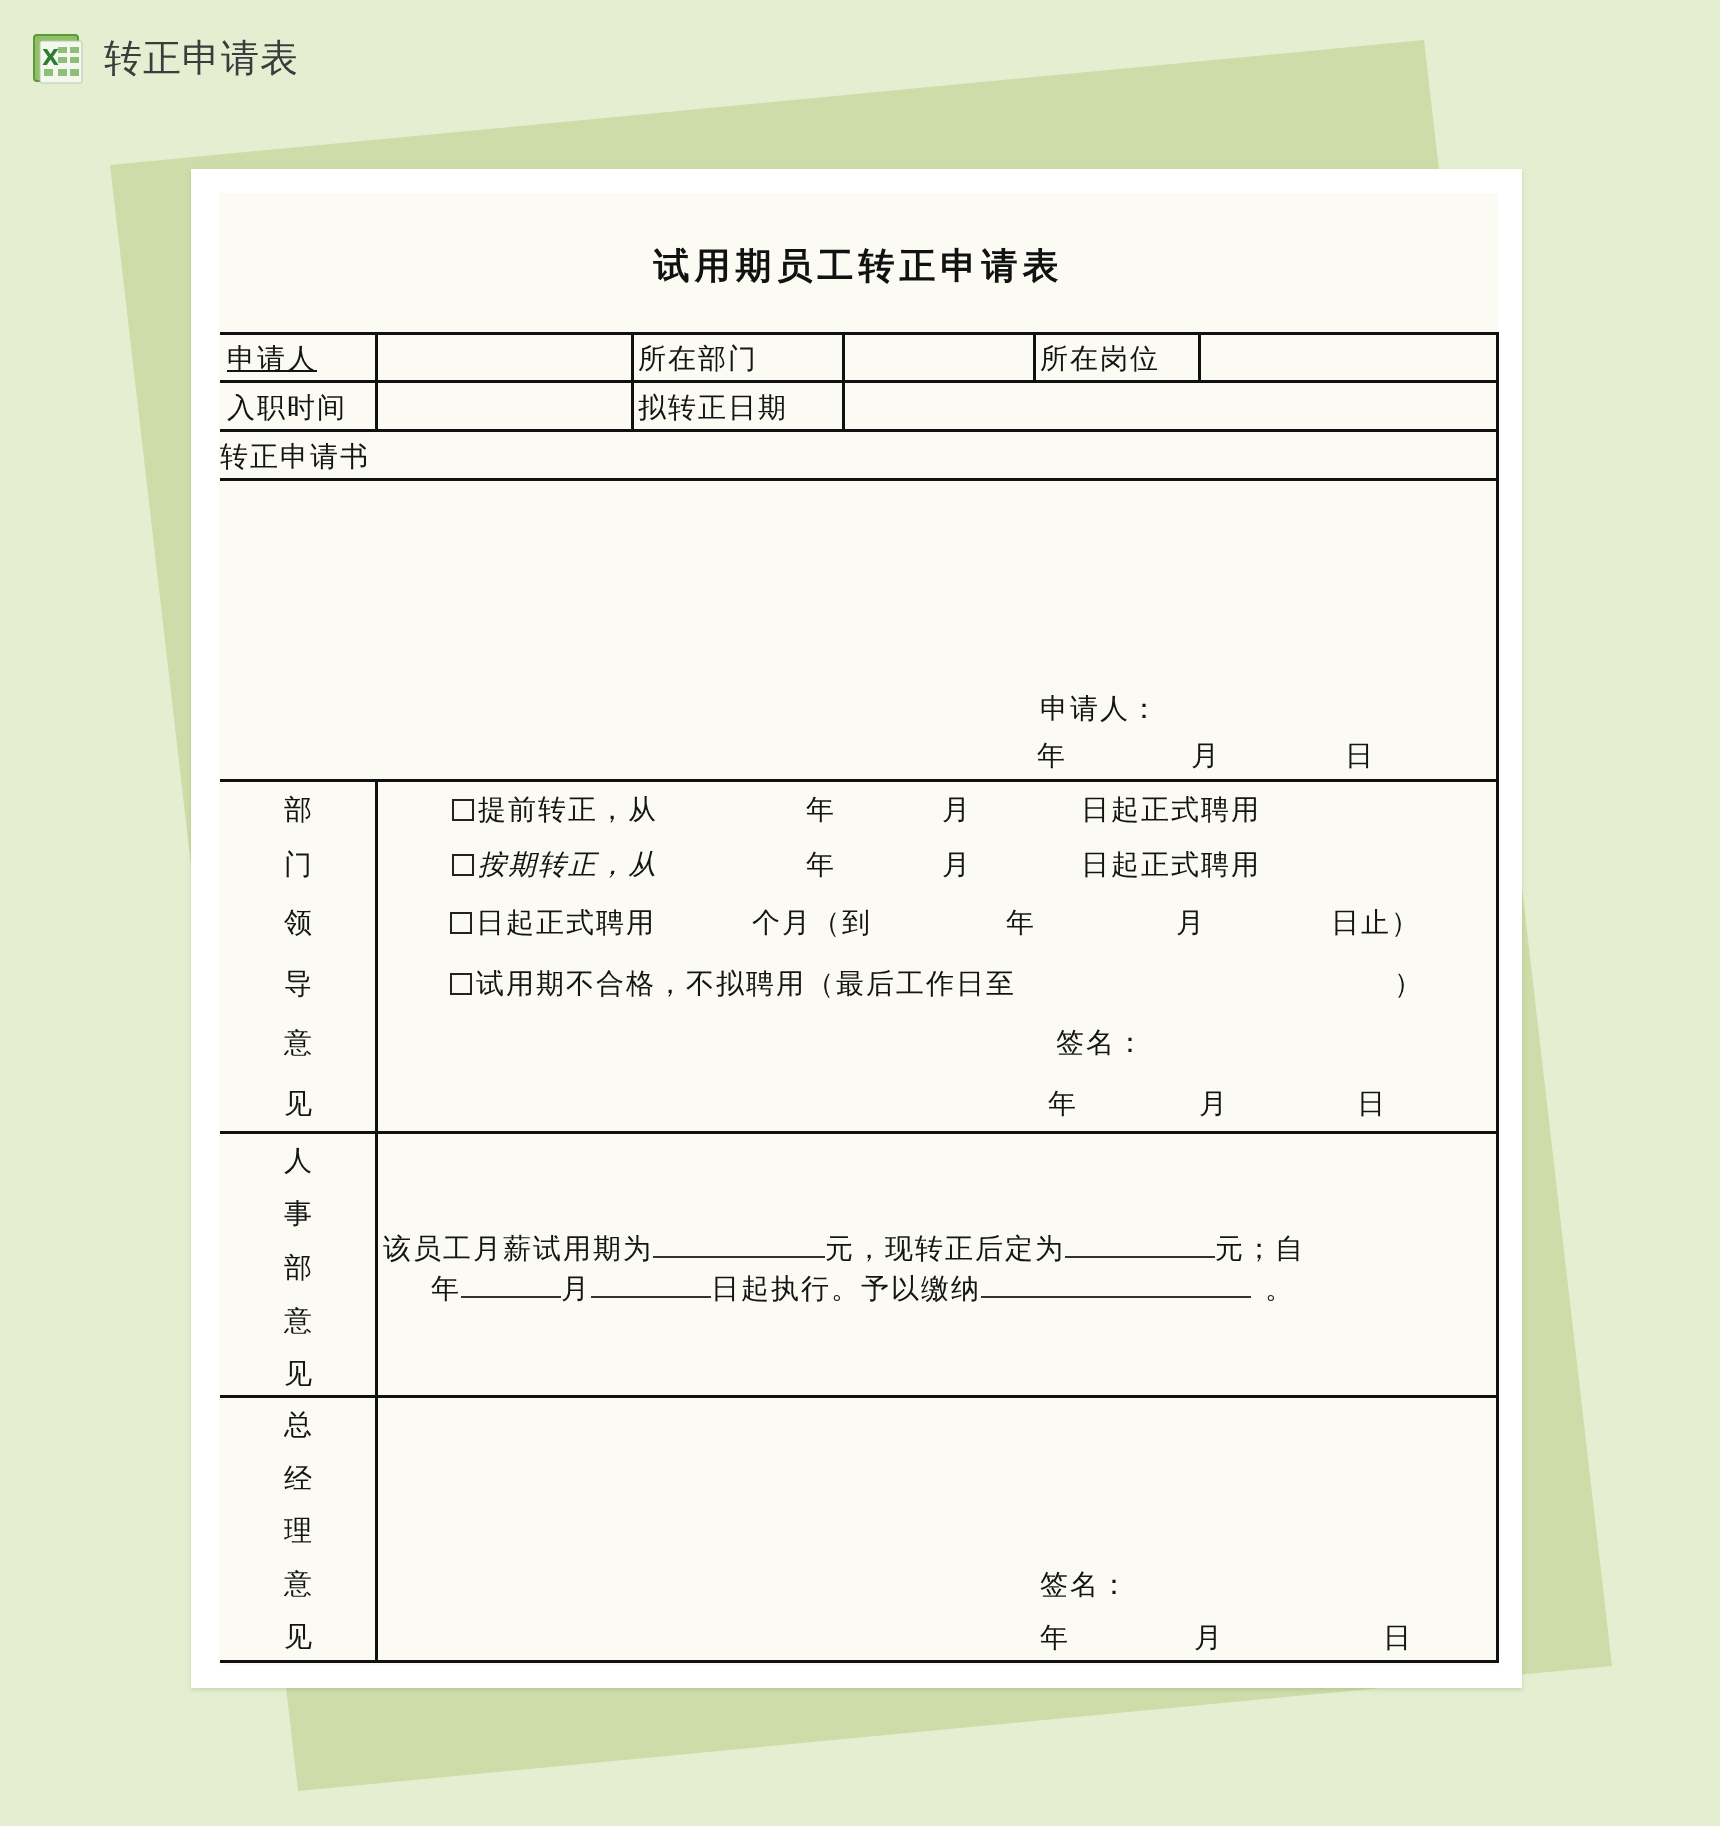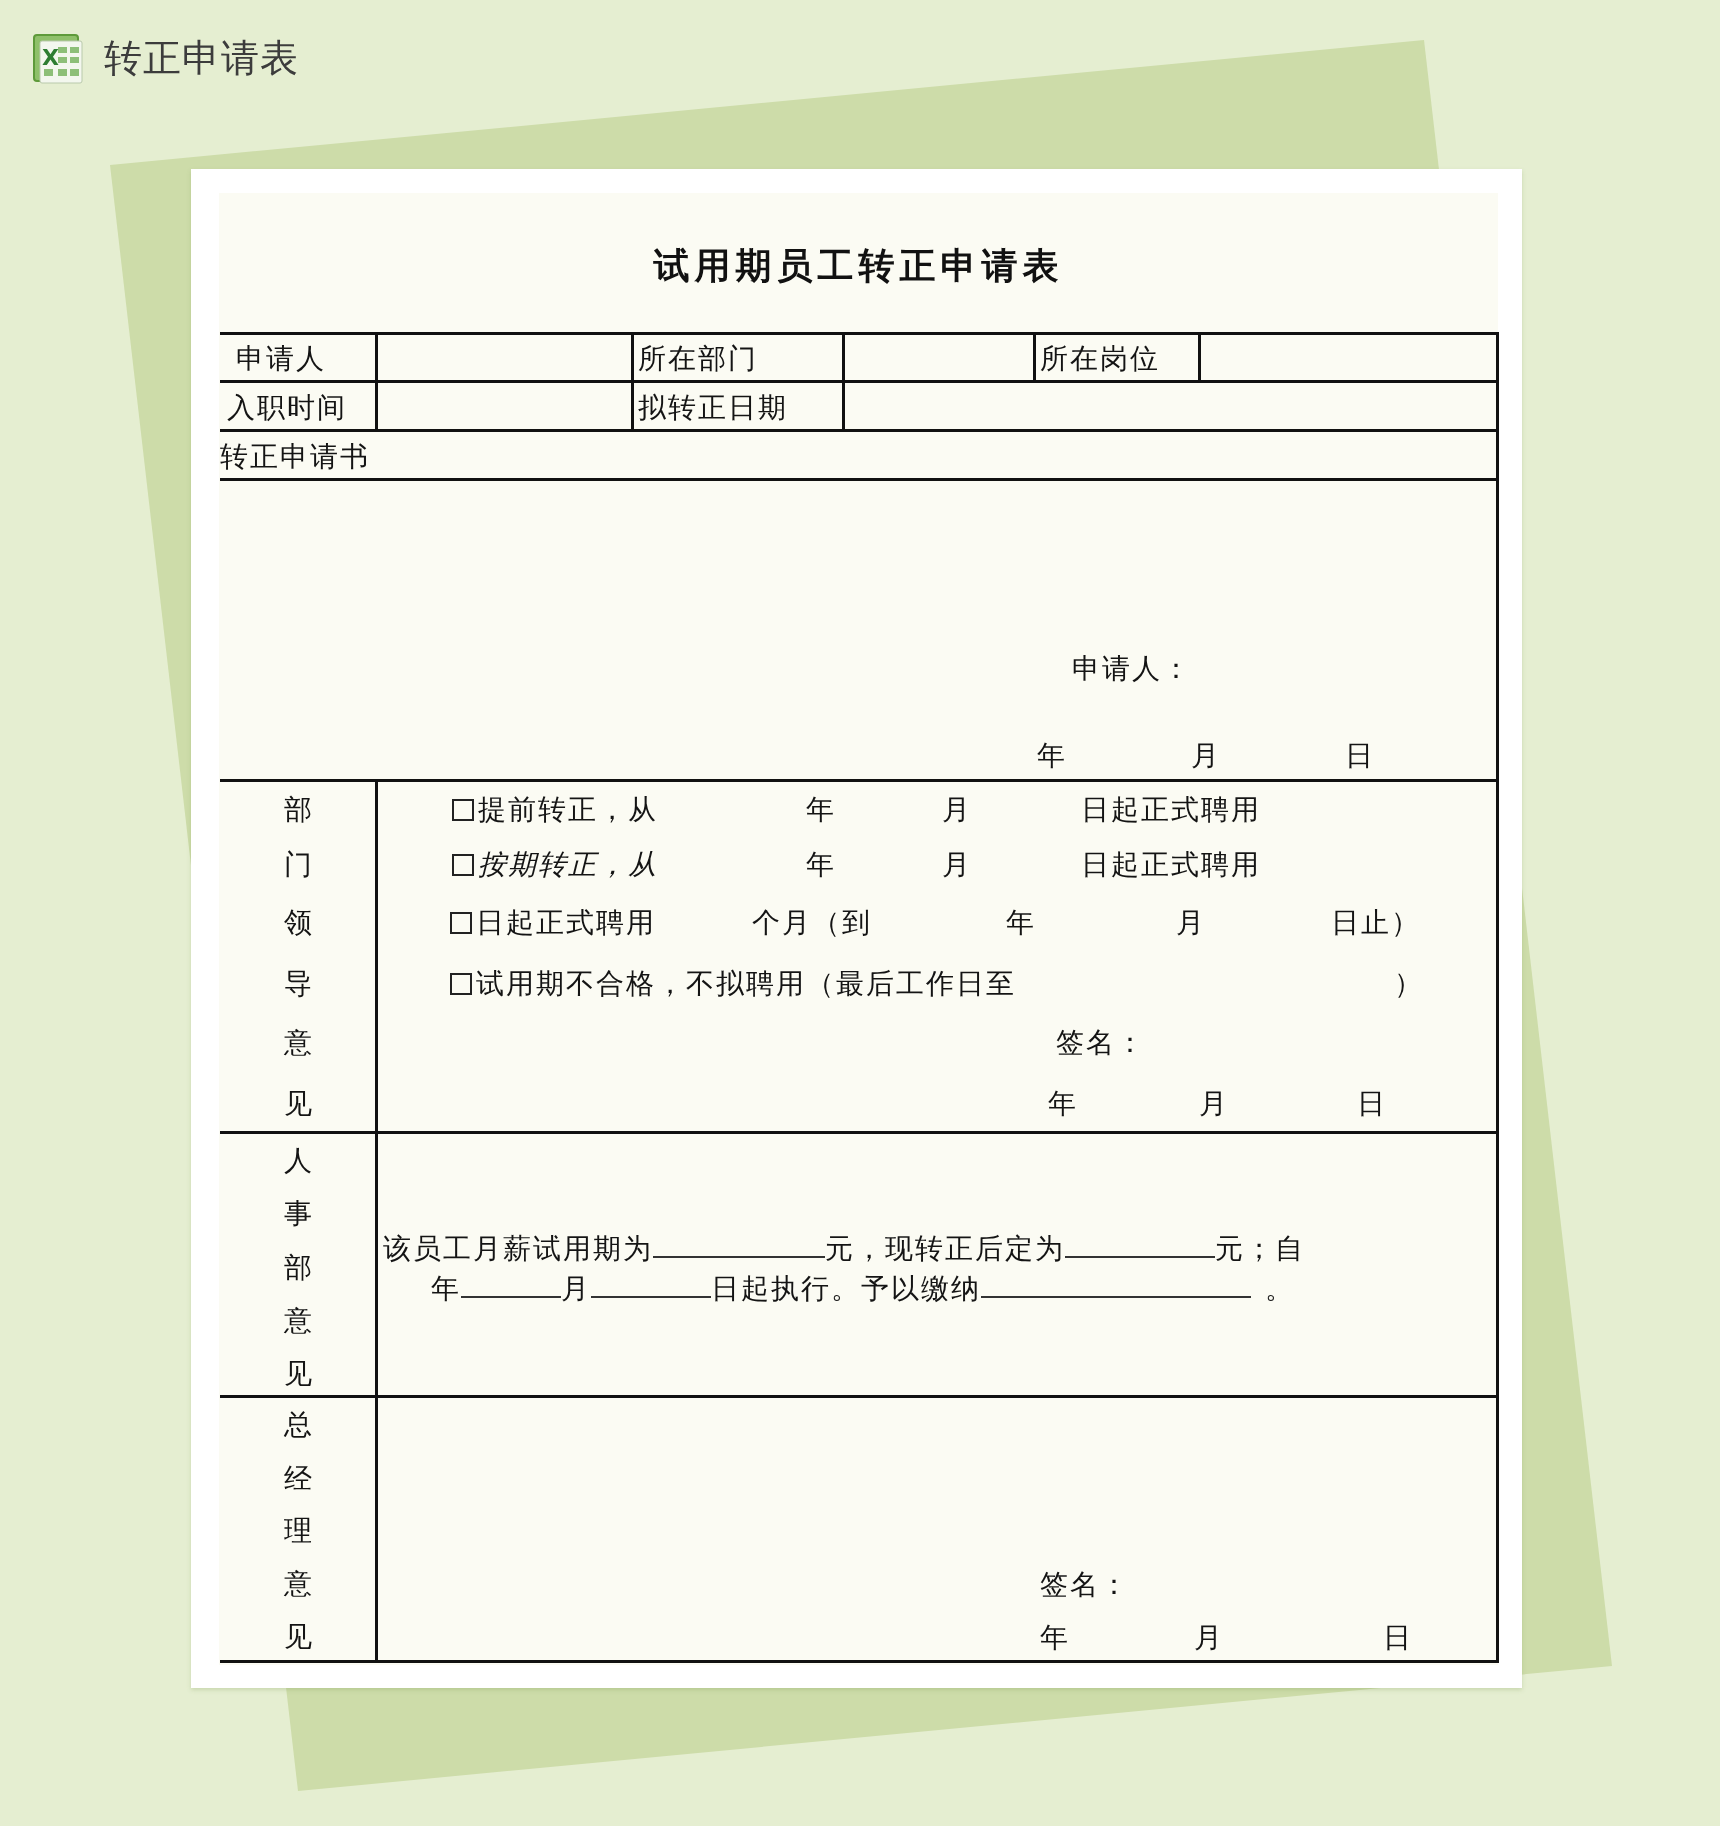--- a/index.html
+++ b/index.html
@@ -71,35 +71,35 @@
 <div class="abs hline" style="left:220px; top:1660px; width:1279px;"></div>
 
 <div class="abs vline" style="left:1496px; top:332px; height:1331px;"></div>
 <div class="abs vline" style="left:375px; top:332px; height:100px;"></div>
 <div class="abs vline" style="left:631px; top:332px; height:100px;"></div>
 <div class="abs vline" style="left:842px; top:332px; height:100px;"></div>
 <div class="abs vline" style="left:1033px; top:332px; height:50px;"></div>
 <div class="abs vline" style="left:1198px; top:332px; height:50px;"></div>
 <div class="abs vline" style="left:375px; top:779px; height:884px;"></div>
 
-<div class="t" style="left:236px; top:342px;">申请人</div>
+<div class="t" style="left:227px; top:342px;text-decoration:underline;">申请人</div>
 <div class="abs" style="left:378px; top:335px; width:253px; height:45px;"><span></span></div>
 <div class="t" style="left:638px; top:342px;">所在部门</div>
 <div class="abs" style="left:845px; top:335px; width:188px; height:45px;"><span></span></div>
 <div class="t" style="left:1040px; top:342px;">所在岗位</div>
 <div class="abs" style="left:1201px; top:335px; width:295px; height:45px;"><span></span></div>
 
 <div class="t" style="left:227px; top:391px;">入职时间</div>
 <div class="abs" style="left:378px; top:383px; width:253px; height:46px;"><span></span></div>
 <div class="t" style="left:638px; top:391px;">拟转正日期</div>
 <div class="abs" style="left:845px; top:383px; width:651px; height:46px;"><span></span></div>
 
 <div class="t" style="left:220px; top:440px; width:1277px; text-align:left;">转正申请书</div>
 <div class="abs" style="left:223px; top:481px; width:1273px; height:200px;"><span></span></div>
-<div class="t" style="left:1040px; top:652px;margin-left:32px;">申请人：</div>
+<div class="t" style="left:1040px; top:692px;">申请人：</div>
 <div class="t" style="left:1037px; top:739px;">年</div>
 <div class="t" style="left:1191px; top:739px;">月</div>
 <div class="t" style="left:1345px; top:739px;">日</div>
 
 <div class="t side" style="top:793px;">部</div>
 <div class="t side" style="top:848px;">门</div>
 <div class="t side" style="top:906px;">领</div>
 <div class="t side" style="top:967px;">导</div>
 <div class="t side" style="top:1026px;">意</div>
 <div class="t side" style="top:1087px;">见</div>

